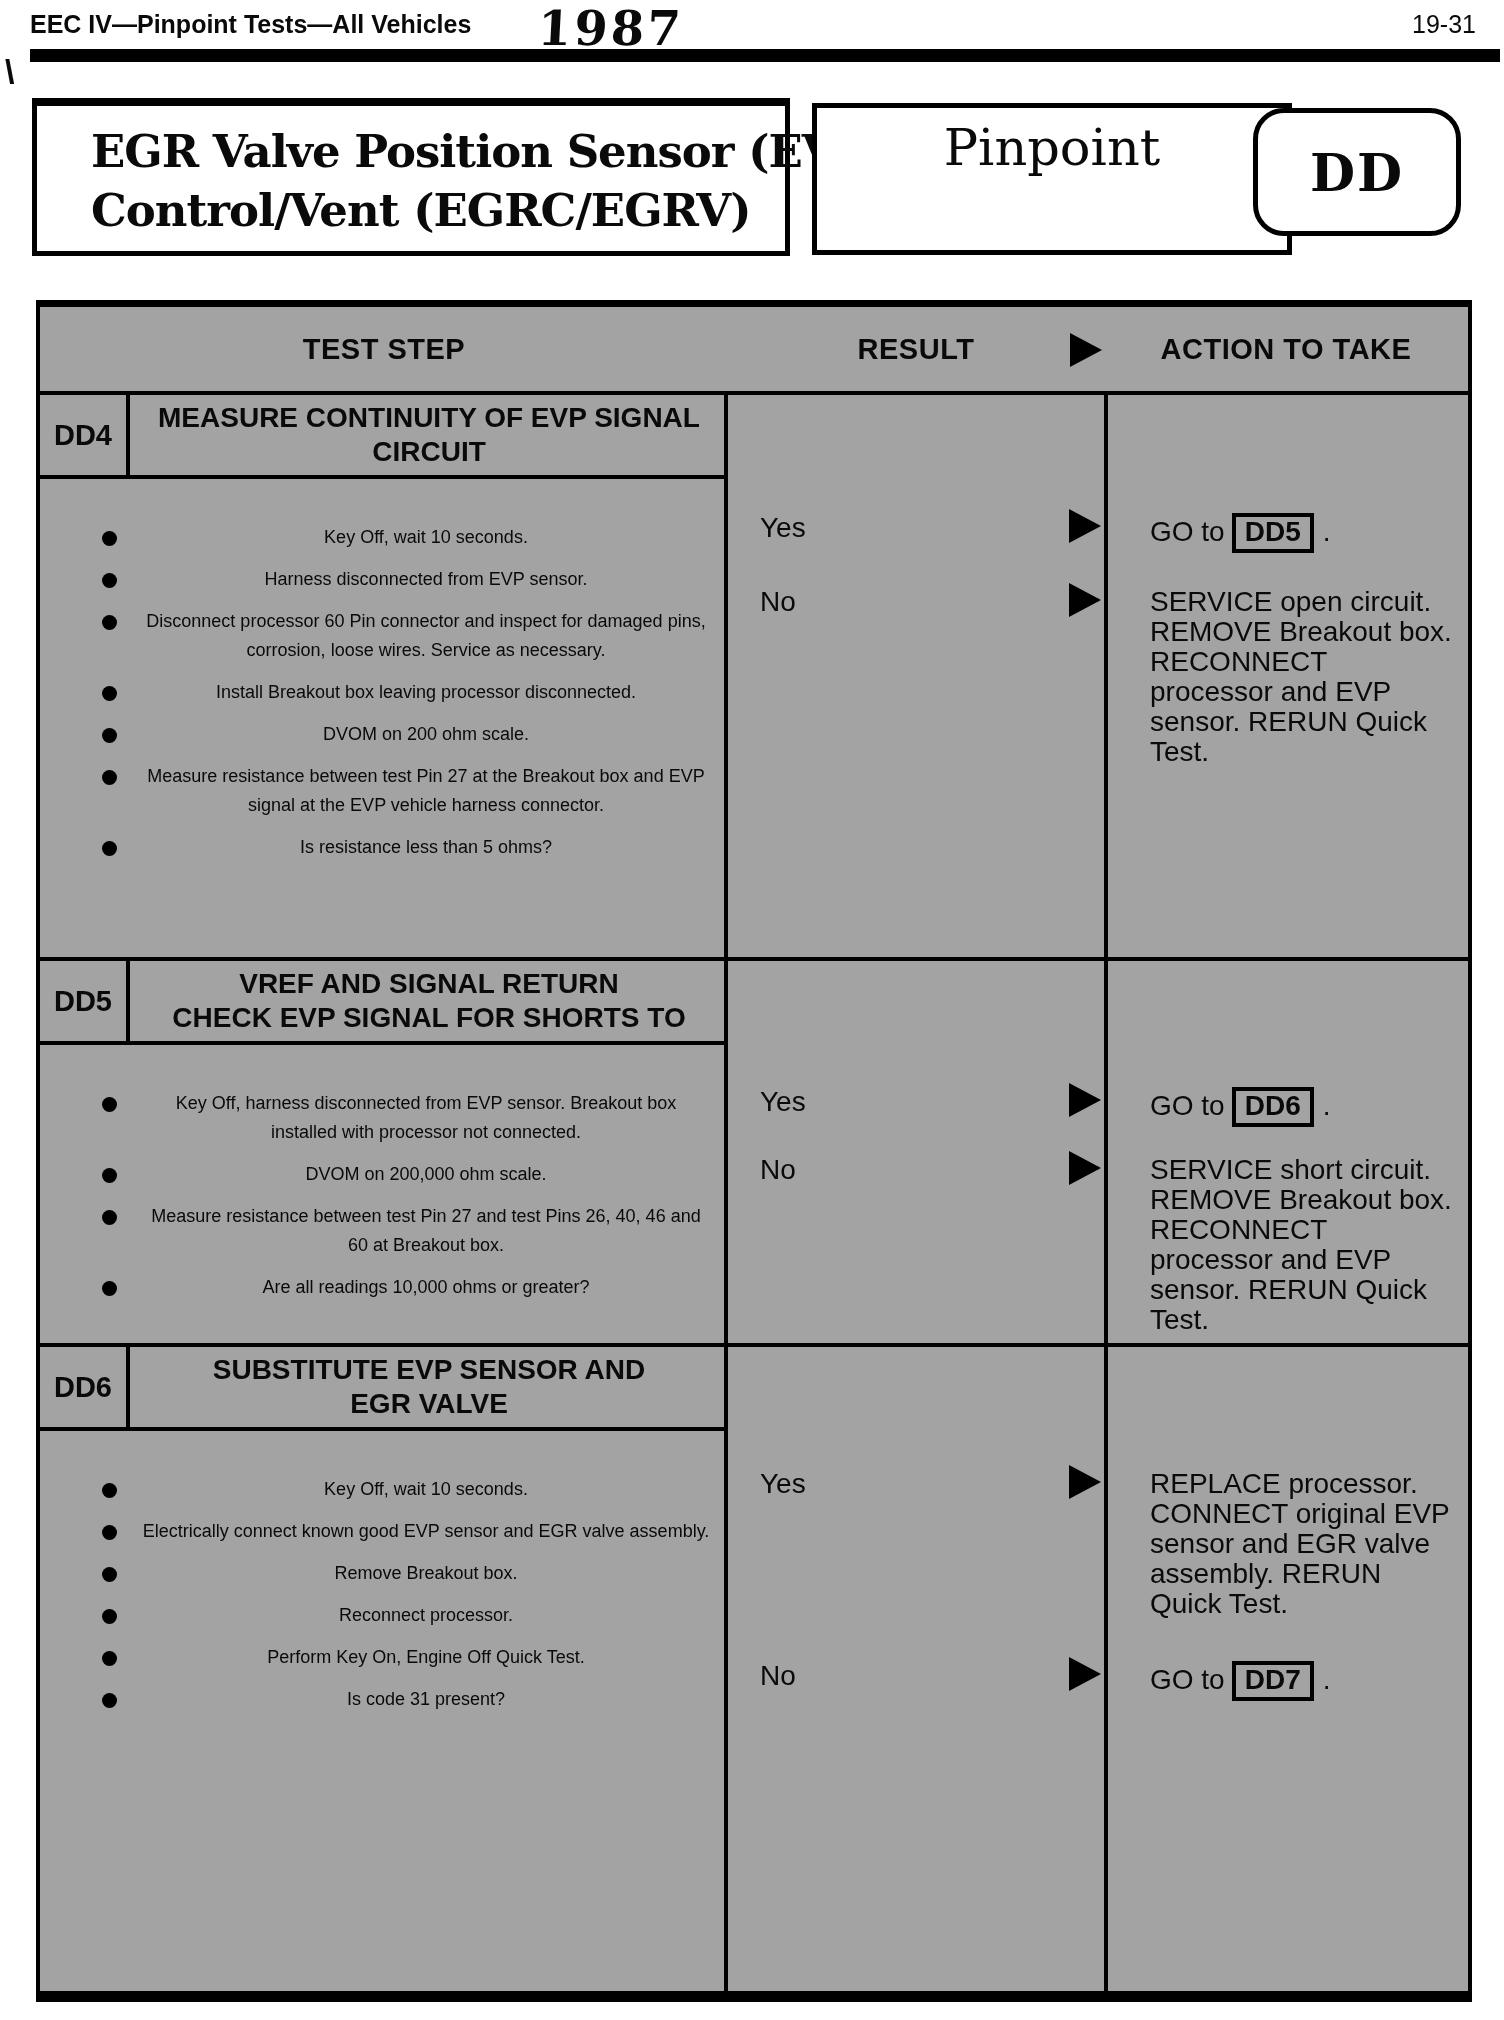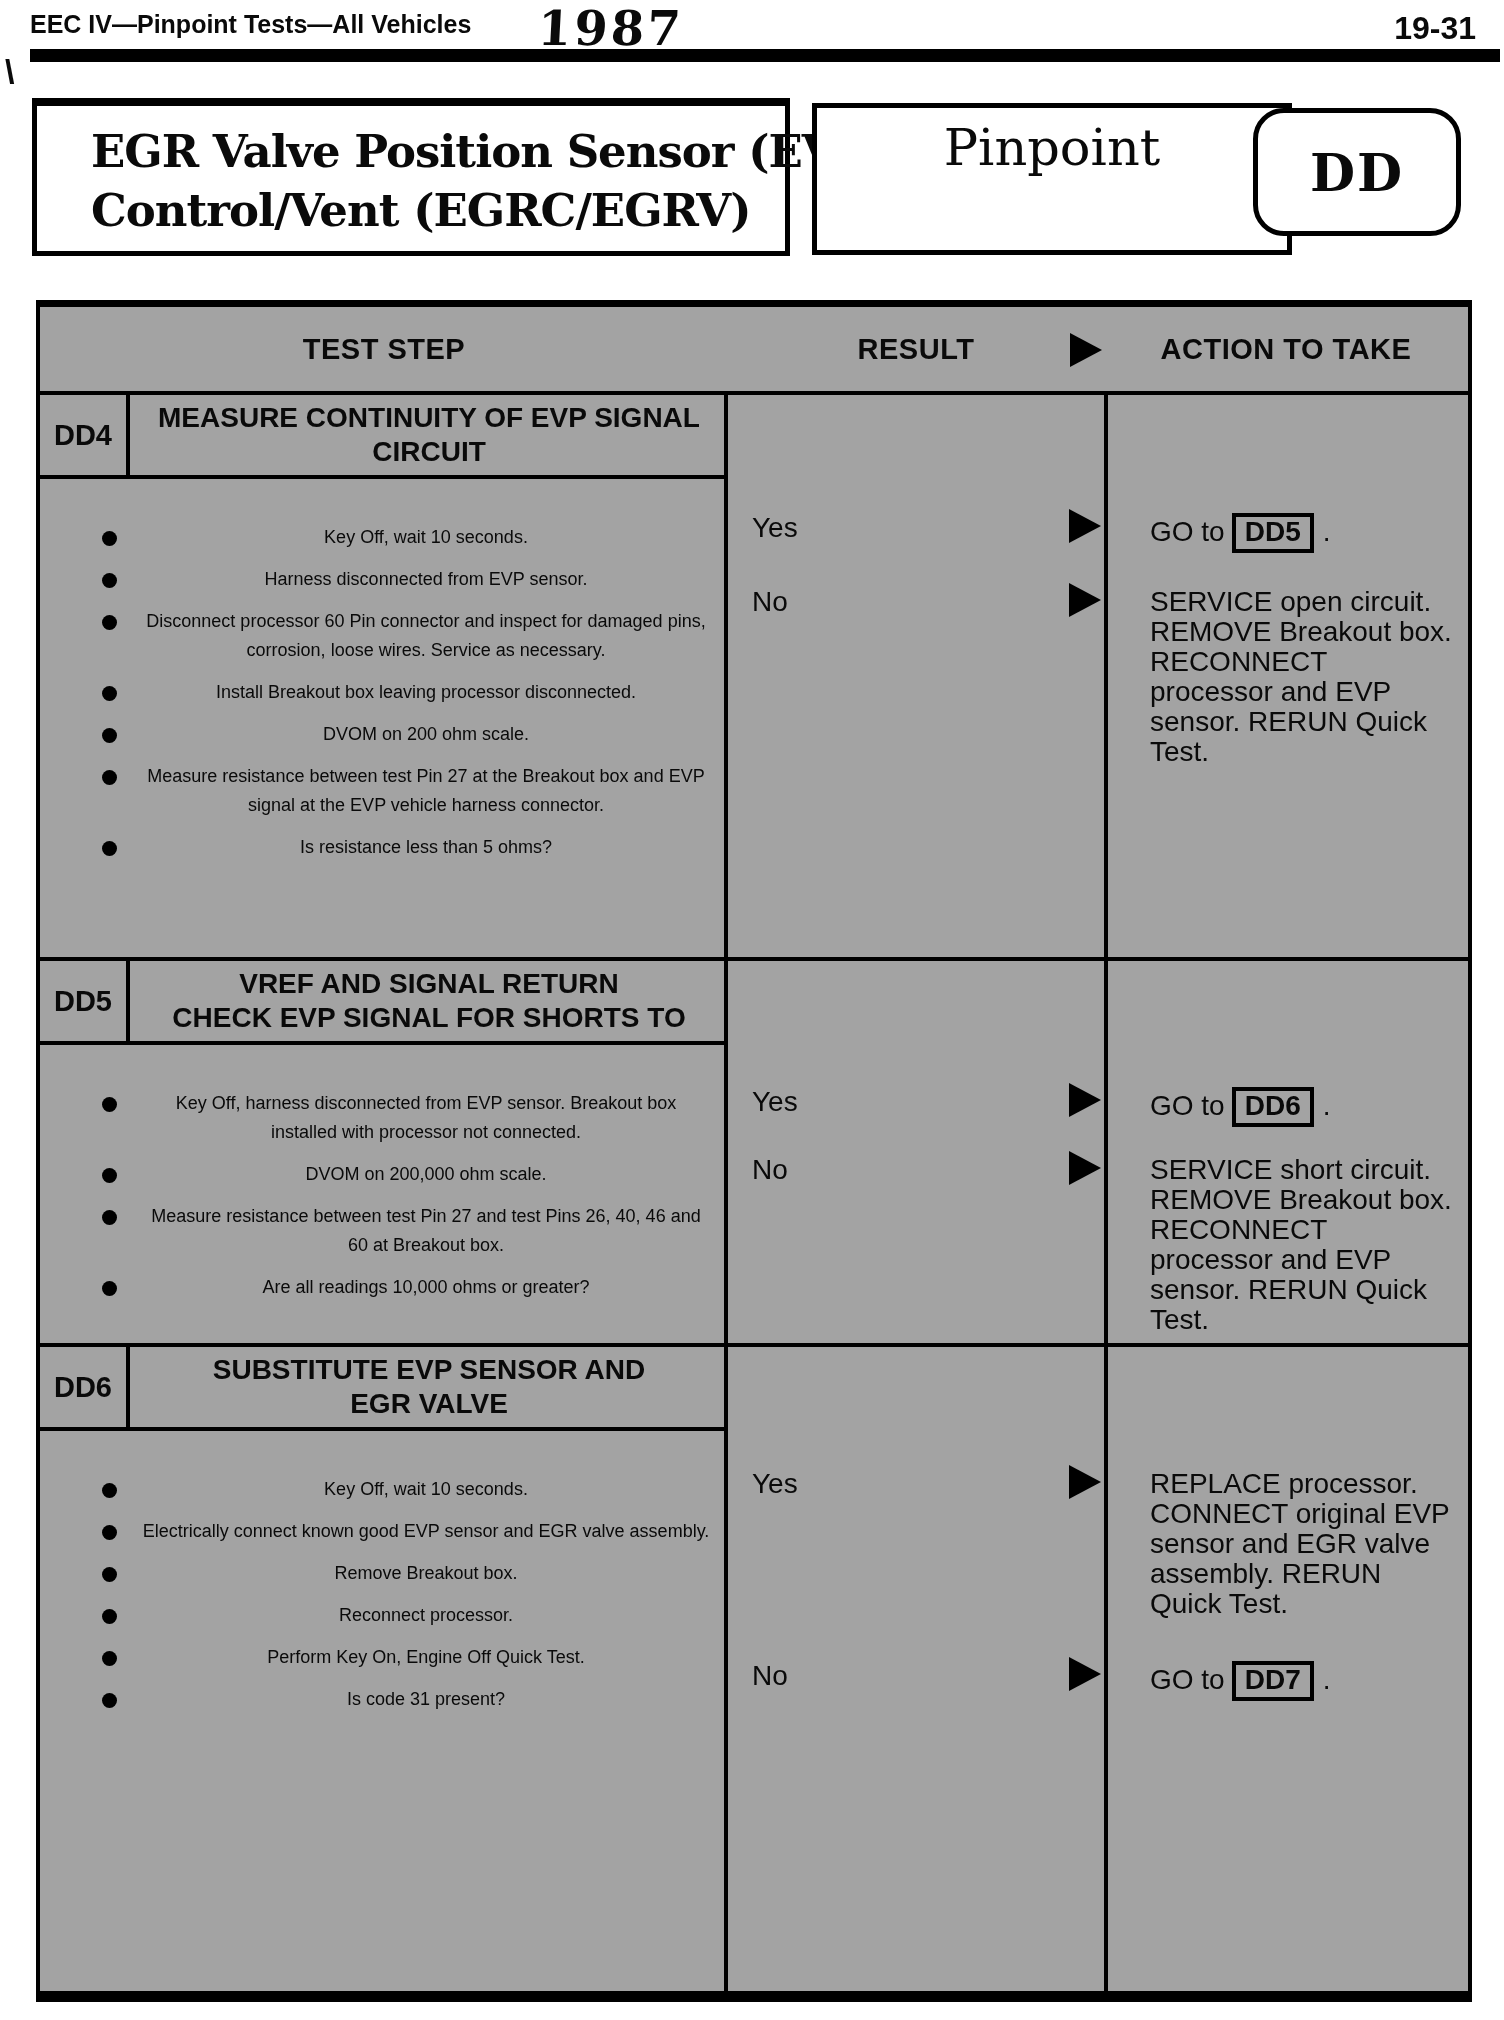--- a/index.html
+++ b/index.html
@@ -18,21 +18,21 @@
     font-weight:bold; font-size:25px; letter-spacing:0px;
   }
   .runhead-year {
     position:absolute; left:538px; top:0px;
     font-family:"DejaVu Serif", serif;
     font-weight:bold; font-size:48px; letter-spacing:3px;
     transform:skewX(-3deg);
   }
   .runhead-page {
     position:absolute; right:28px; top:10px;
-    font-weight:bold; font-size:32px;
+    font-weight:normal; font-size:25px;
   }
   .head-rule {
     position:absolute; left:30px; top:49px;
     width:1470px; height:13px; background:#000;
   }
   .stray-mark {
     position:absolute; left:5px; top:52px;
     font-size:34px; font-weight:bold;
   }
 
@@ -117,21 +117,21 @@
   }
   .steps li::before {
     content:""; position:absolute; left:6px; top:8px;
     width:15px; height:15px; border-radius:50%; background:#000;
   }
 
   .pairs { display:flex; flex-direction:column; }
   .pair { display:grid; grid-template-columns:376px 1fr; flex:0 0 auto; }
   .pair:last-child { flex:1 1 auto; }
   .res {
-    position:relative; padding-left:24px;
+    position:relative; padding-left:32px;
     font-size:28px; line-height:29px;
   }
   .res .arrow { position:absolute; right:3px; }
   .act {
     border-left:4px solid #000;
     padding-left:42px; padding-right:12px;
     font-size:28px; line-height:30px;
   }
   .ref {
     display:inline-block; border:4px solid #000;

